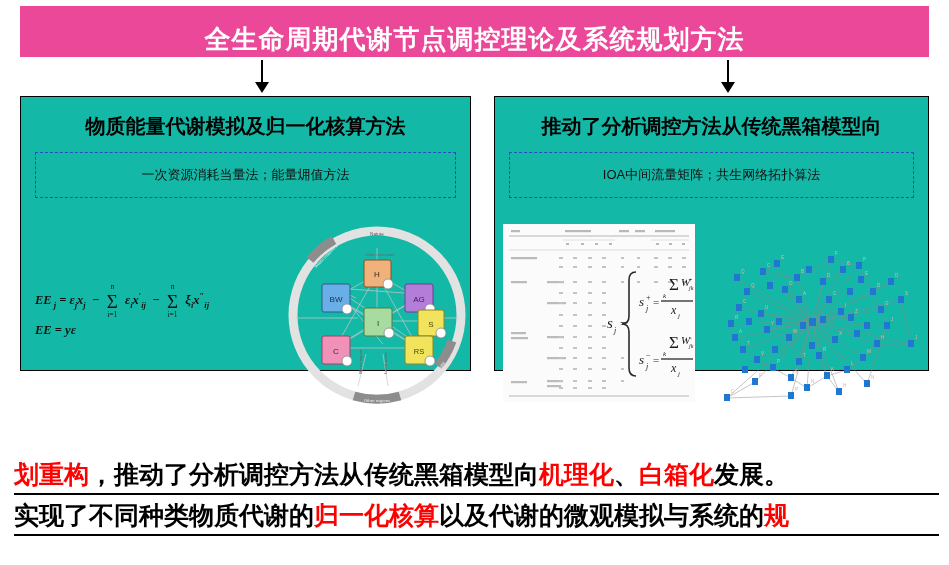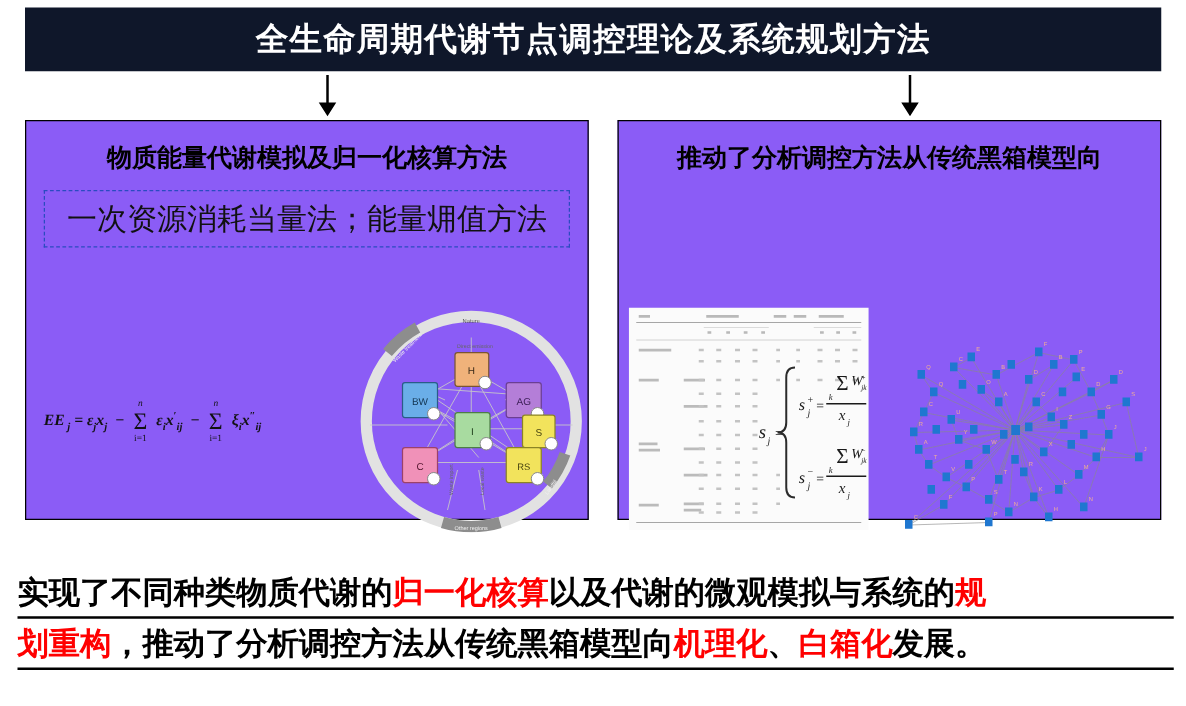--- a/index.html
+++ b/index.html
@@ -8,22 +8,22 @@
     width: 949px; height: 565px;
     background: #ffffff;
     font-family: "Liberation Sans", "DejaVu Sans", sans-serif;
     position: relative;
     overflow: hidden;
   }
 
   
   #title-banner {
     position:absolute; left:20px; top:6px; width:909px; height:51px;
-    background:#0f172a;
-    display:flex; align-items:center; justify-content:center;
+    background:#ec4899;
+    display:flex; align-items:flex-end; justify-content:center;
   }
   #title-banner .title-text {
     color:#ffffff;
     font-size:26px;
     font-weight:bold;
     letter-spacing:1px;
     white-space:nowrap;
   }
 
   
@@ -31,22 +31,22 @@
     position:absolute;
     width:26px; height:34px;
   }
   .down-arrow svg { display:block; }
   #arrow-left { left:249px; top:60px; }
   #arrow-right { left:715px; top:60px; }
 
   
   .panel {
     position:absolute;
-    top:96px; height:320px;
-    background:#8b5cf6;
+    top:96px; height:275px;
+    background:#14b8a6;
     border:1.5px solid #000000;
   }
   #panel-left  { left:20px;  width:451px; }
   #panel-right { left:494px; width:435px; }
 
   .panel-heading {
     font-size:20px;
     font-weight:bold;
     color:#000000;
     text-align:center;
@@ -54,21 +54,21 @@
     white-space:nowrap;
   }
 
   .panel-subbox {
     margin:12px 14px 0 14px;
     border:1.6px dashed #2a4bc0;
     height:46px;
     display:flex; align-items:center; justify-content:center;
   }
   .panel-subbox .sub-text {
-    font-size:24px;
+    font-size:13px;
     color:#111111;
     white-space:nowrap;
   }
 
   .panel-figures {
     position:absolute;
     left:0; right:0; top:168px; bottom:6px;
     display:flex;
     align-items:center;
   }
@@ -158,20 +158,23 @@
 
   <div class="panel-figures">
 
     <div id="formula-block">
       <div class="formula-line">
         EE<span class="sub">&nbsp;j</span> = ε<span class="sub">j</span><i>x</i><span class="sub">j</span> &nbsp;−&nbsp;
         <span class="sum"><span class="top">n</span><span class="sig">Σ</span><span class="bot">i=1</span></span>
         &nbsp;ε<span class="sub">i</span><i>x</i><span class="sup">′</span><span class="sub">ij</span> &nbsp;−&nbsp;
         <span class="sum"><span class="top">n</span><span class="sig">Σ</span><span class="bot">i=1</span></span>
         &nbsp;ξ<span class="sub">i</span><i>x</i><span class="sup">″</span><span class="sub">ij</span>
+      </div>
+      <div class="formula-line">
+        EE = <i>y</i>ε
       </div>
     </div>
 
     <div id="circle-figure">
       <svg width="178" height="178" viewBox="0 0 178 178">
 
         <circle cx="89" cy="89" r="84" fill="none" stroke="#e2e2e2" stroke-width="9"></circle>
 
         <path d="M 22 34 A 84 84 0 0 1 46 14" fill="none" stroke="#8d8d8d" stroke-width="9"></path>
         <path d="M 66 170 A 84 84 0 0 0 112 170" fill="none" stroke="#8d8d8d" stroke-width="9"></path>
@@ -246,20 +249,23 @@
         <text x="28" y="42" font-size="4.2" fill="#f0f0f0" transform="rotate(-45 28 42)" font-family="Liberation Sans, sans-serif">Waste treatment</text>
         <text x="150" y="148" font-size="4.2" fill="#f0f0f0" transform="rotate(-55 150 148)" font-family="Liberation Sans, sans-serif">Landfill</text>
       </svg>
     </div>
 
   </div>
 </div>
 
 <div class="panel" id="panel-right">
   <div class="panel-heading">推动了分析调控方法从传统黑箱模型向</div>
+  <div class="panel-subbox">
+    <span class="sub-text">IOA中间流量矩阵；共生网络拓扑算法</span>
+  </div>
 
   <div class="panel-figures">
 
     <div id="matrix-figure">
       <svg width="192" height="178" viewBox="0 0 192 178">
         <rect x="0" y="0" width="192" height="178" fill="#fbfbfb"></rect>
 
         <line x1="6" y1="12" x2="186" y2="12" stroke="#999" stroke-width="0.7"></line>
         <line x1="6" y1="26" x2="186" y2="26" stroke="#bbb" stroke-width="0.5"></line>
         <line x1="6" y1="172" x2="186" y2="172" stroke="#999" stroke-width="0.7"></line>
@@ -620,18 +626,18 @@
             <text x="40" y="47">Q</text>
         </g>
       </svg>
     </div>
 
   </div>
 </div>
 
 <div id="conclusion">
   <div class="concl-line">
+    <span class="hl">划重构</span><span>，推动了分析调控方法从传统黑箱模型向</span><span class="hl">机理化</span><span>、</span><span class="hl">白箱化</span><span>发展。</span>
+  </div>
+  <div class="concl-line">
     <span>实现了不同种类物质代谢的</span><span class="hl">归一化核算</span><span>以及代谢的微观模拟与系统的</span><span class="hl">规</span>
   </div>
-  <div class="concl-line">
-    <span class="hl">划重构</span><span>，推动了分析调控方法从传统黑箱模型向</span><span class="hl">机理化</span><span>、</span><span class="hl">白箱化</span><span>发展。</span>
-  </div>
 </div>
 
 </body></html>

